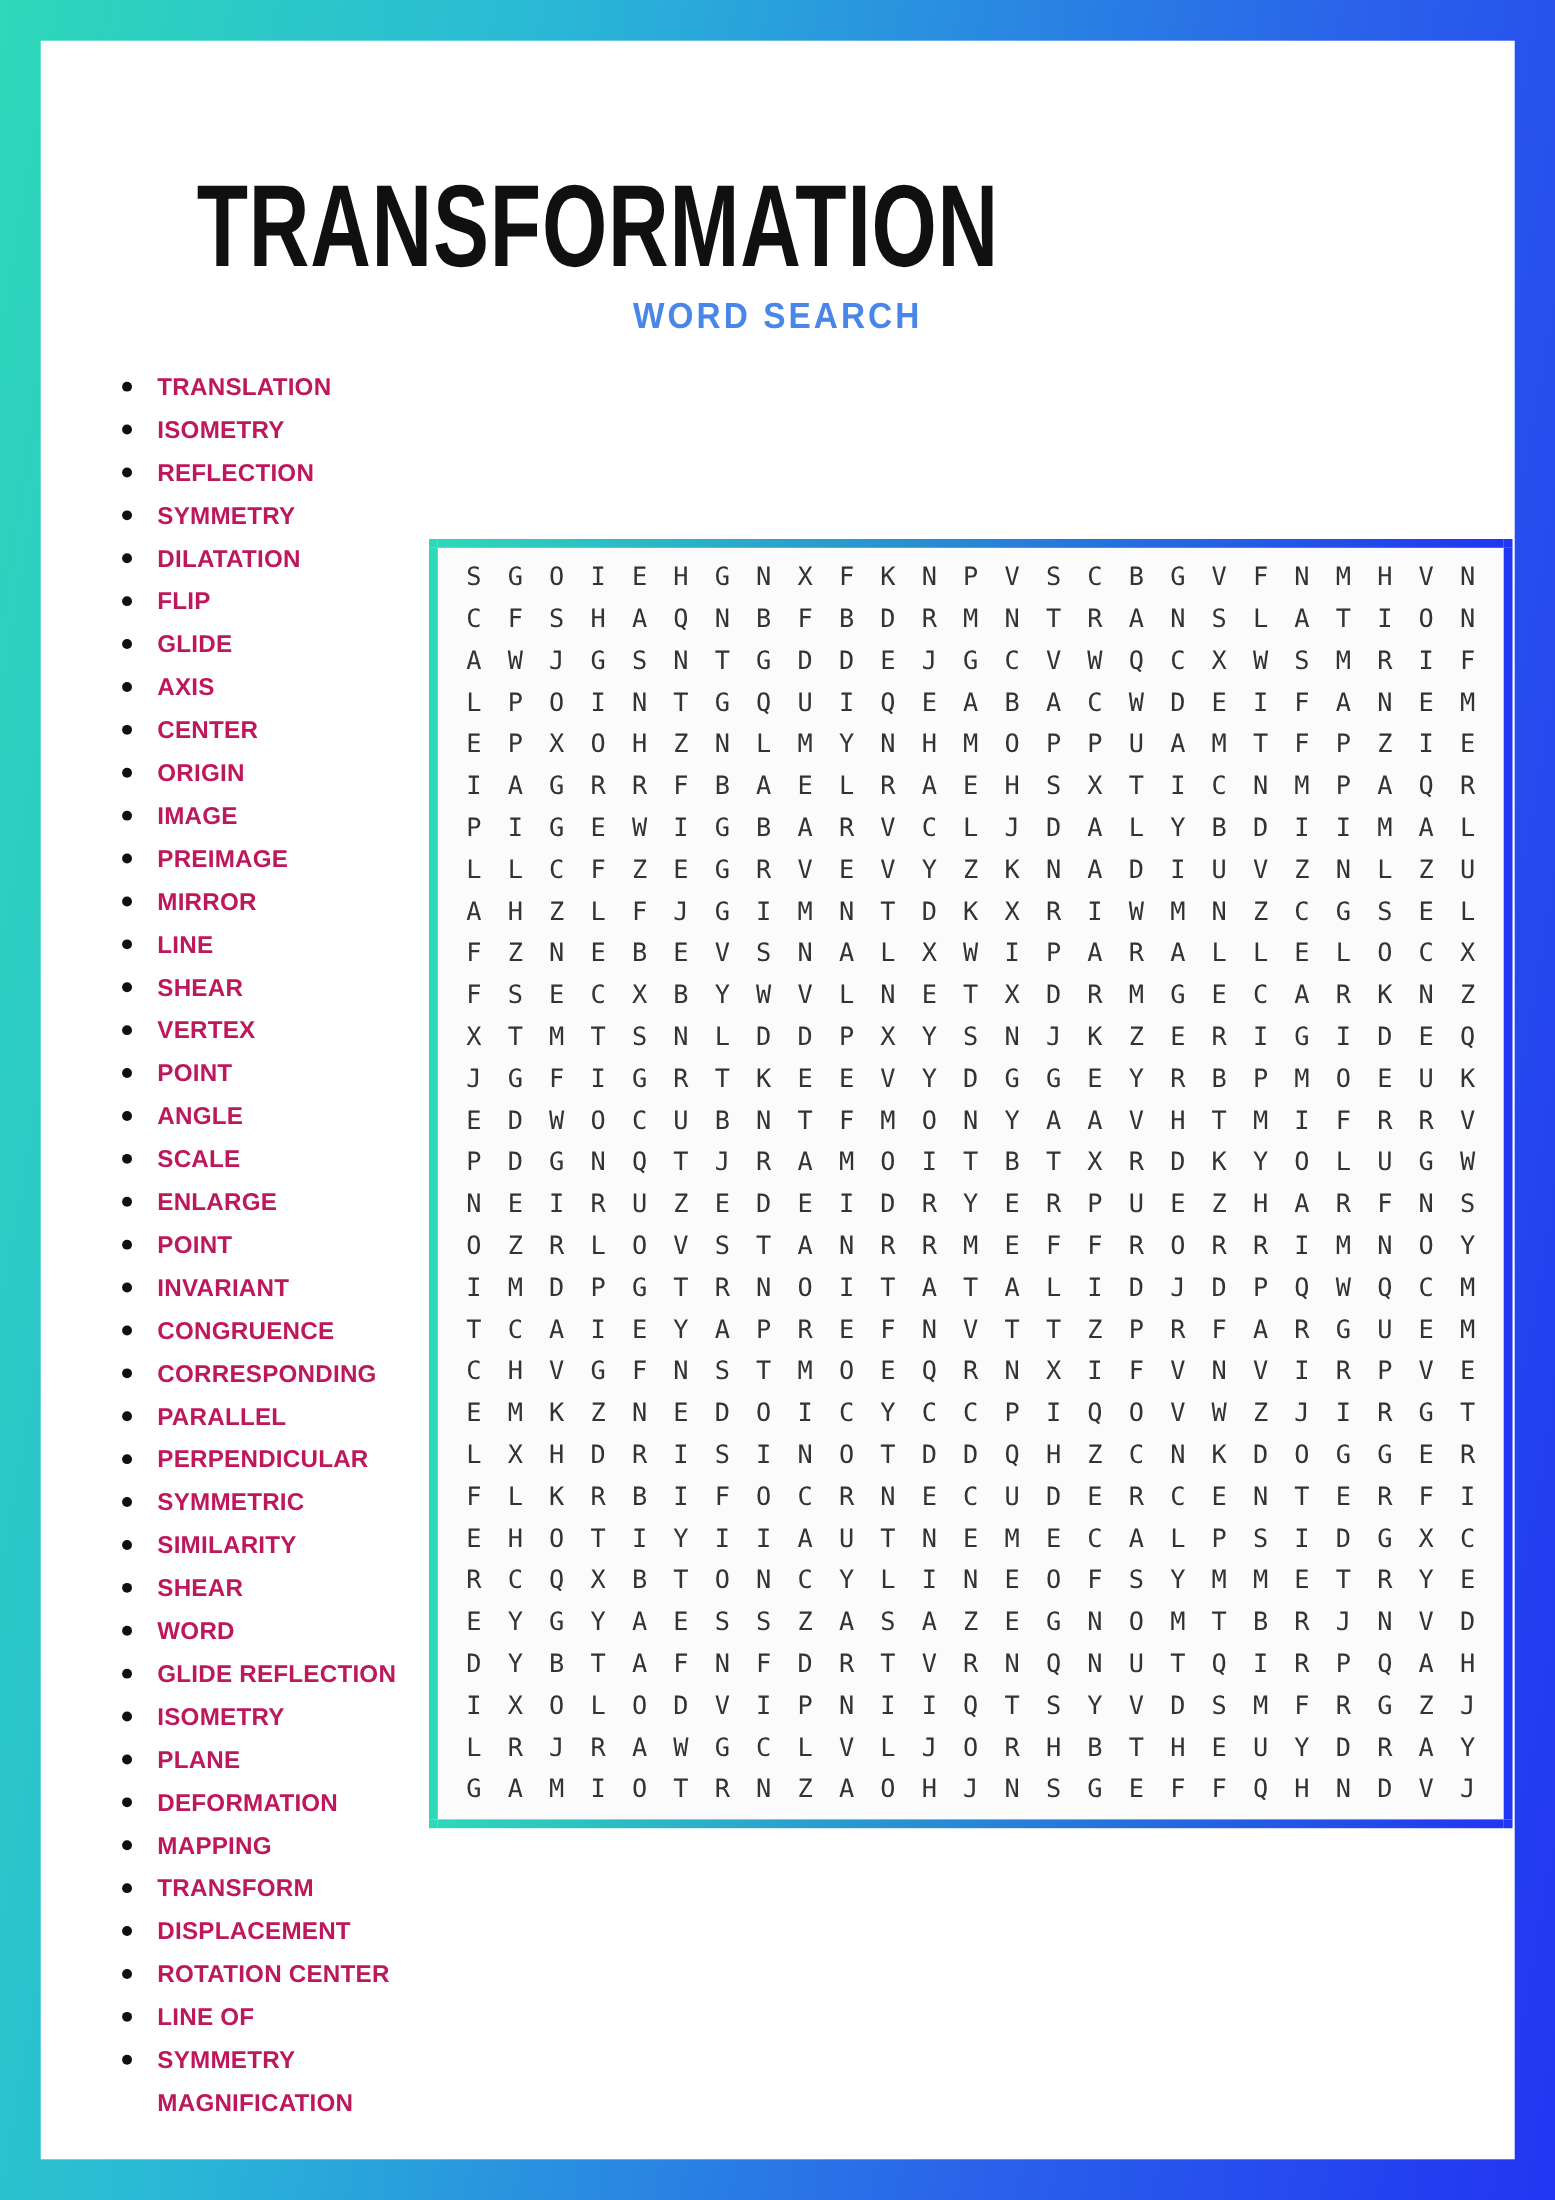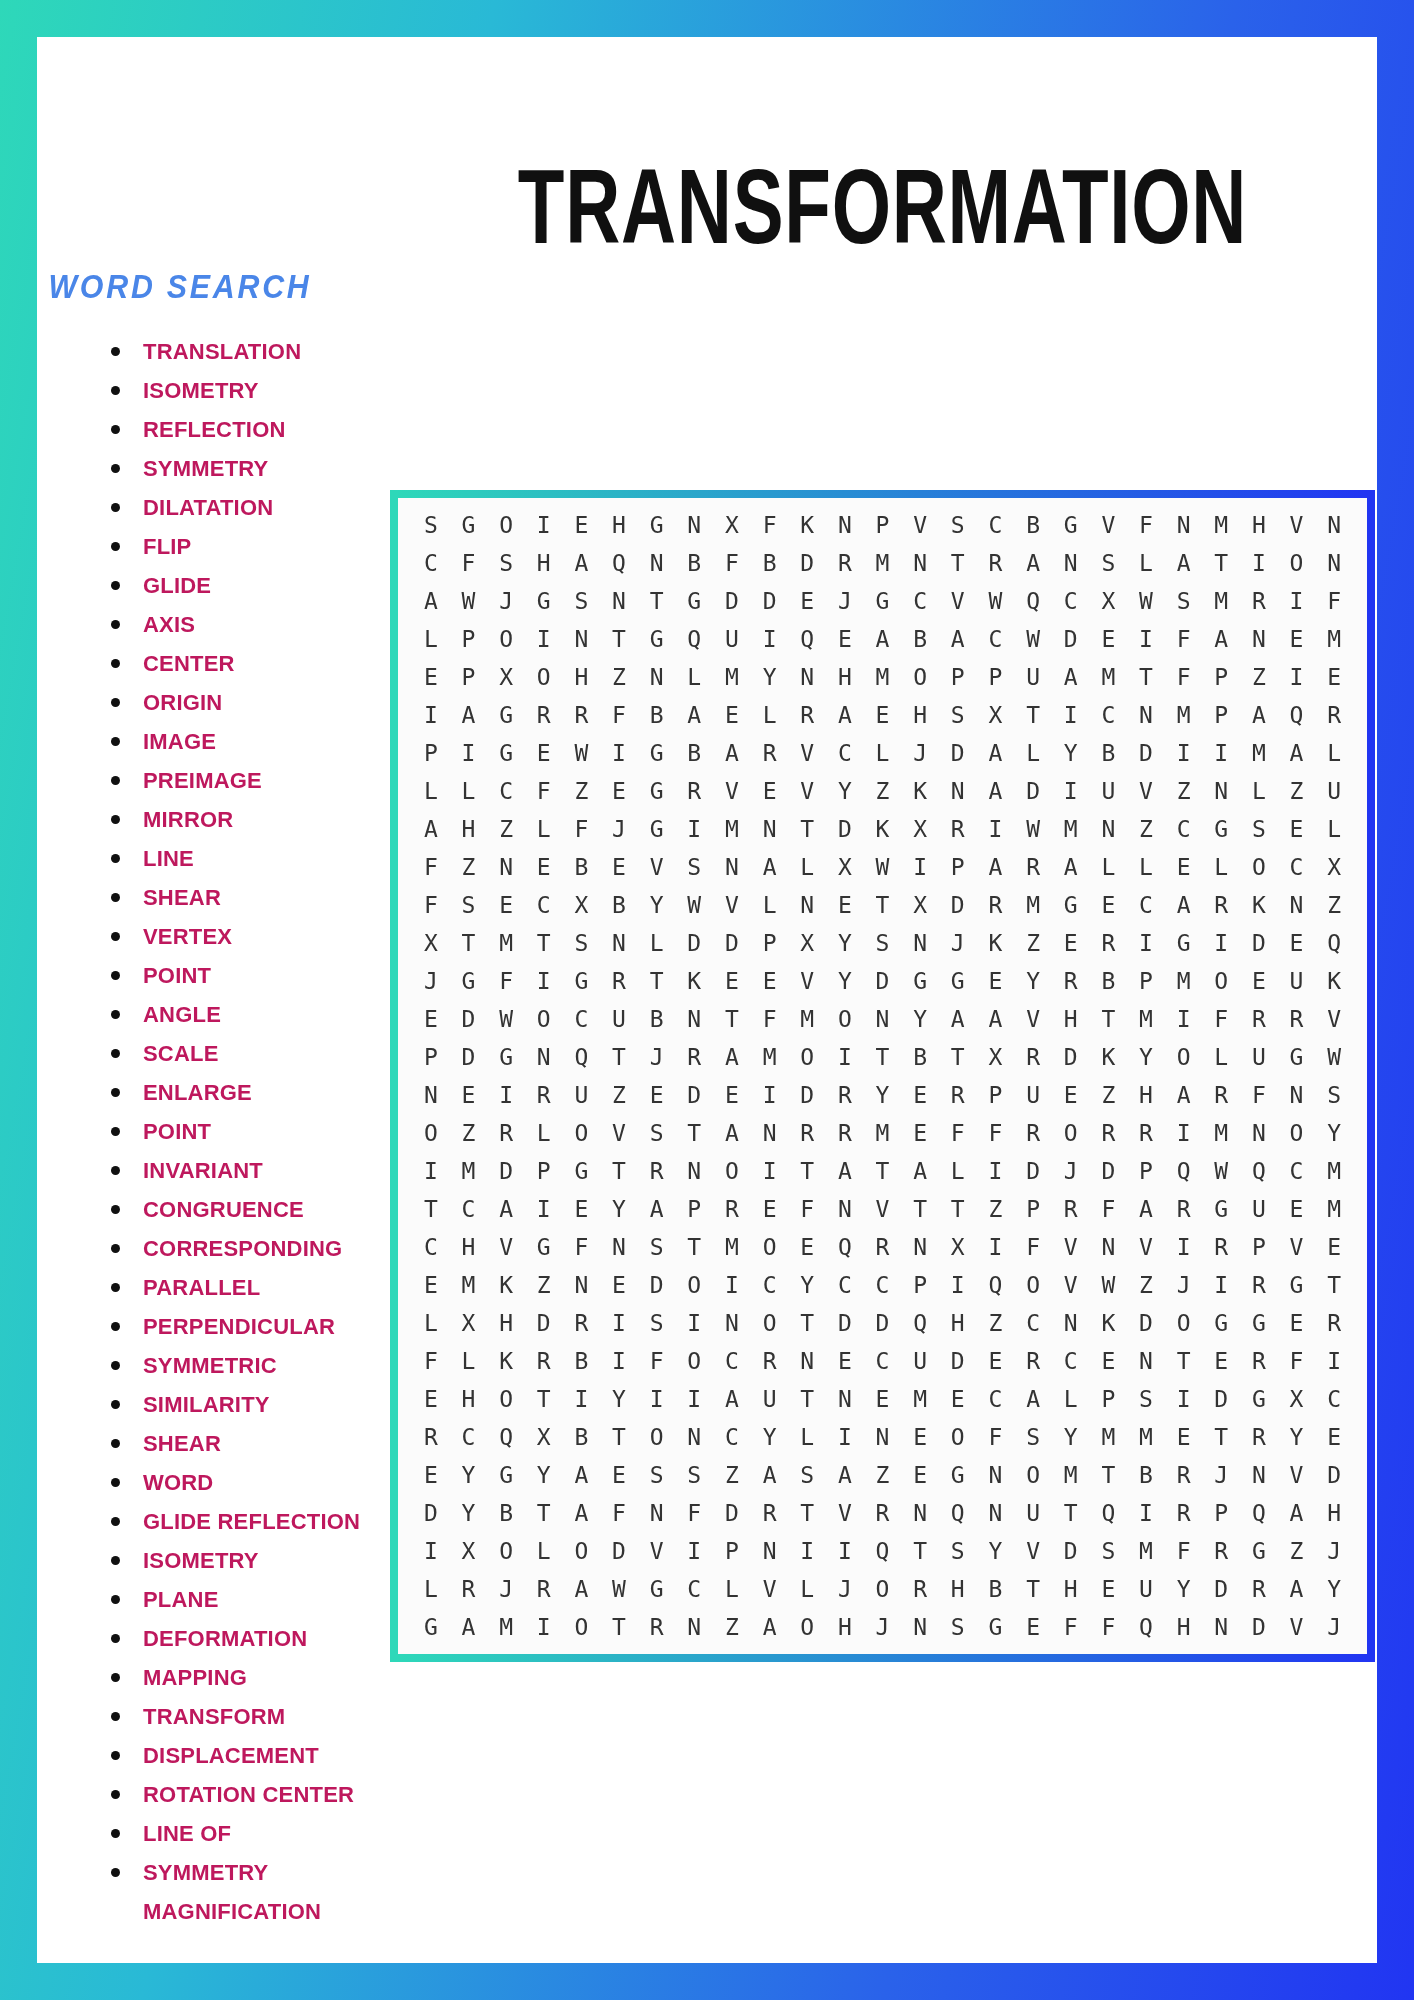--- a/index.html
+++ b/index.html
@@ -1,23 +1,23 @@
 <!DOCTYPE html>
 <html><head>
 <meta charset="utf-8">
 <style>
   html,body{margin:0;padding:0;}
   body{width:1414px;height:2000px;font-family:"Liberation Sans",sans-serif;}
   .page{position:relative;width:1414px;height:2000px;
         background:linear-gradient(100deg,#2ed8b9 0%,#29b9d6 28%,#2a62ea 70%,#2135f2 100%);}
   .inner{position:absolute;inset:37px;background:#ffffff;}
-  .title-wrap{position:absolute;top:116px;left:12px;width:100%;text-align:right;}
+  .title-wrap{position:absolute;top:116px;left:0;width:100%;text-align:left;}
   .title{display:inline-block;font-size:106px;line-height:1;font-weight:bold;color:#101010;
          letter-spacing:1px;transform:scaleX(0.72);transform-origin:center;white-space:nowrap;}
-  .subtitle-wrap{position:absolute;top:233px;left:0;width:100%;font-style:italic;}
+  .subtitle-wrap{position:absolute;top:233px;left:0;width:100%;text-align:center;}
   .subtitle{display:inline-block;font-size:33px;line-height:1;font-weight:bold;color:#4a86e8;
             letter-spacing:3px;transform:scaleX(0.92);transform-origin:center;}
   .word-list{position:absolute;left:74px;top:295px;margin:0;padding:0;list-style:none;width:270px;}
   .word-list li{height:39px;display:flex;align-items:center;font-size:22px;font-weight:bold;
                 color:#be185d;letter-spacing:0.2px;white-space:nowrap;}
   .word-list li .dot{width:9px;height:9px;border-radius:50%;background:#101010;
                      margin-right:23px;flex:0 0 auto;}
   .word-list li.no-bullet .dot{background:transparent;}
   .grid-box{position:absolute;left:353px;top:453px;width:985px;height:1172px;box-sizing:border-box;
             border:8px solid;border-image:linear-gradient(90deg,#2ed8b9,#2135f2) 1;

